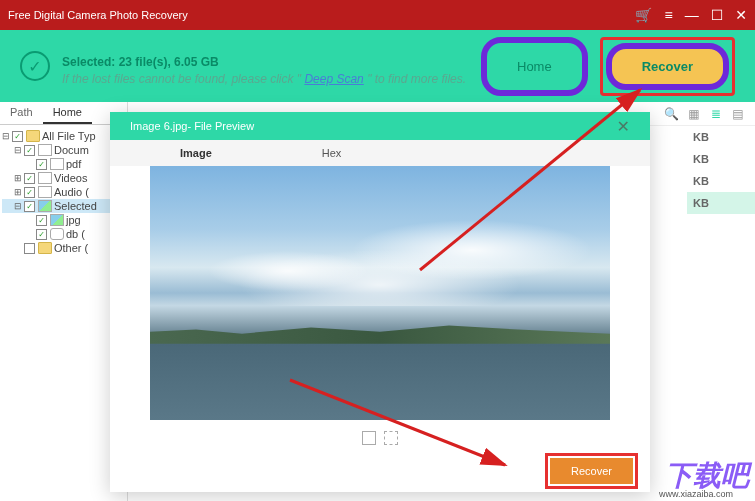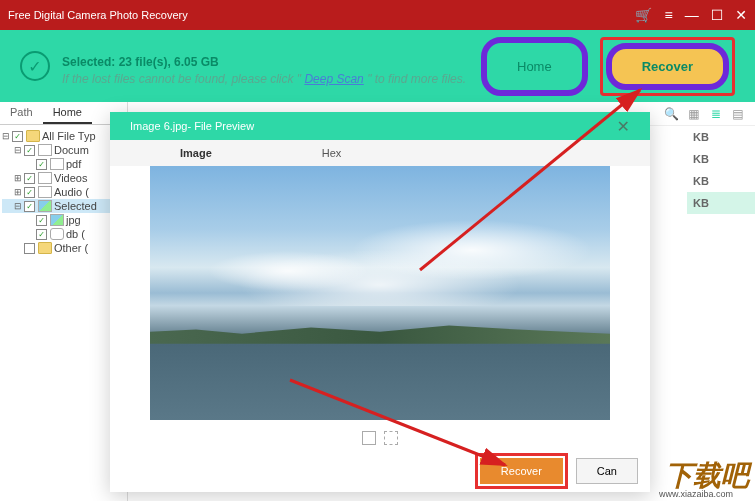--- a/index.html
+++ b/index.html
@@ -74,21 +74,21 @@
     .preview-footer { height: 42px; display: flex; align-items: center; justify-content: flex-end; padding: 0 12px; gap: 8px; }
     .btn-flat { padding: 6px 20px; border: 1px solid #bbb; font-size: 11px; cursor: pointer; background: #f5f5f5; }
     .btn-recover-bottom { background: #e88a2e; color: #fff; border-color: #e88a2e; }
     .recover-highlight-sm { border: 3px solid #e63030; padding: 2px; }
     
     
     .arrow { position: absolute; pointer-events: none; }
     .arrow svg { overflow: visible; }
     
     
-    .watermark { position: absolute; right: 6px; bottom: 6px; font-size: 28px; font-weight: bold; color: #a16207; font-style: italic; text-shadow: 1px 1px 2px #fff; }
+    .watermark { position: absolute; right: 6px; bottom: 6px; font-size: 28px; font-weight: bold; color: #8b5cf6; font-style: italic; text-shadow: 1px 1px 2px #fff; }
     .watermark-sub { position: absolute; right: 22px; bottom: 2px; font-size: 9px; color: #555; margin-left: 14px; }
   </style>
 </head>
 <body>
 
 <div class="titlebar">
   <span class="titlebar-title">Free Digital Camera Photo Recovery</span>
   <div class="titlebar-controls">
     <span>🛒</span>
     <span>≡</span>
@@ -218,21 +218,20 @@
     <div class="land"></div>
   </div>
   <div class="preview-controls">
     <span class="fit-icon"></span>
     <span class="fit-icon" style="border-style:dashed"></span>
   </div>
   <div class="preview-footer">
     <div class="recover-highlight-sm">
       <button class="btn-flat btn-recover-bottom">Recover</button>
     </div>
-    <button class="btn-flat">Can</button>
   </div>
 </div>
 
 <div class="arrow" style="left:420px;top:80px;">
   <svg width="230" height="200">
       <defs>
         <marker id="ah1" markerWidth="10" markerHeight="10" refX="8" refY="3" orient="auto">
           <polygon points="0 0, 9 3, 0 6" fill="#d62020"></polygon>
         </marker>
       </defs>

